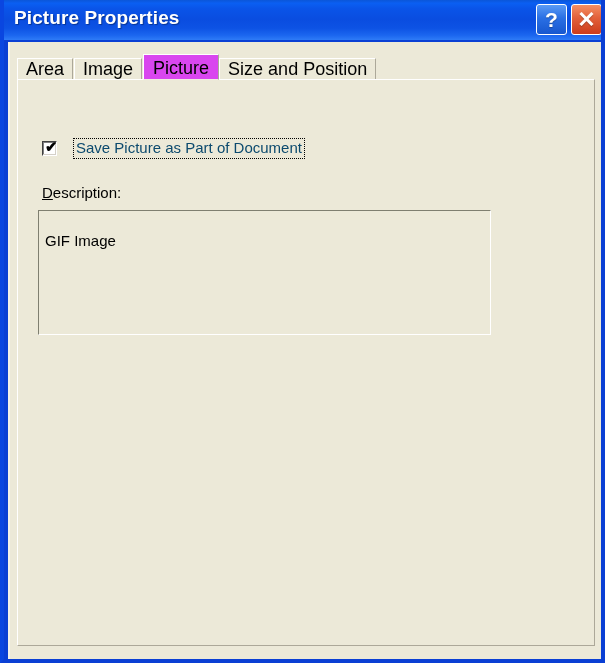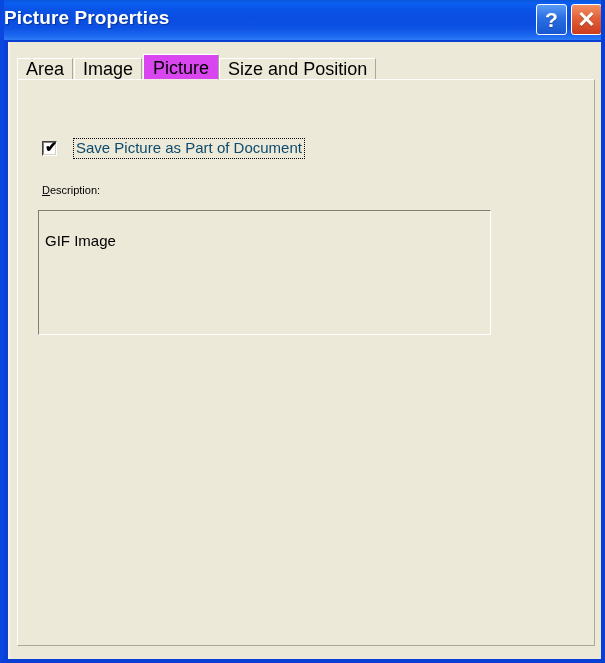--- a/index.html
+++ b/index.html
@@ -36,21 +36,21 @@
     width: 605px;
     height: 42px;
     background: linear-gradient(to bottom,
         #0b56d8 0%, #0a5ff2 8%, #0a54e8 22%,
         #0a4de0 48%, #0d52e4 70%, #1b66ef 88%, #2e7bf7 100%);
     box-sizing: border-box;
     border-bottom: 2px solid #0a3fd4;
   }
   .titlebar-text {
     position: absolute;
-    left: 0;
+    left: 10px;
     top: 7px;
     font-size: 19px;
     font-weight: bold;
     color: #ffffff;
     letter-spacing: 0.1px;
     text-shadow: 1px 1px 1px rgba(0,0,0,0.35);
     white-space: nowrap;
   }
   .titlebar-buttons {
     position: absolute;
@@ -187,21 +187,21 @@
     padding: 1px 2px 2px 2px;
     white-space: nowrap;
     line-height: 16px;
   }
 
   
   .desc-label {
     position: absolute;
     left: 24px;
     top: 104px;
-    font-size: 11px;
+    font-size: 15px;
     color: #000000;
     white-space: nowrap;
   }
   .desc-label u { text-decoration: underline; }
 
   .desc-box {
     position: absolute;
     left: 20px;
     top: 130px;
     width: 453px;

